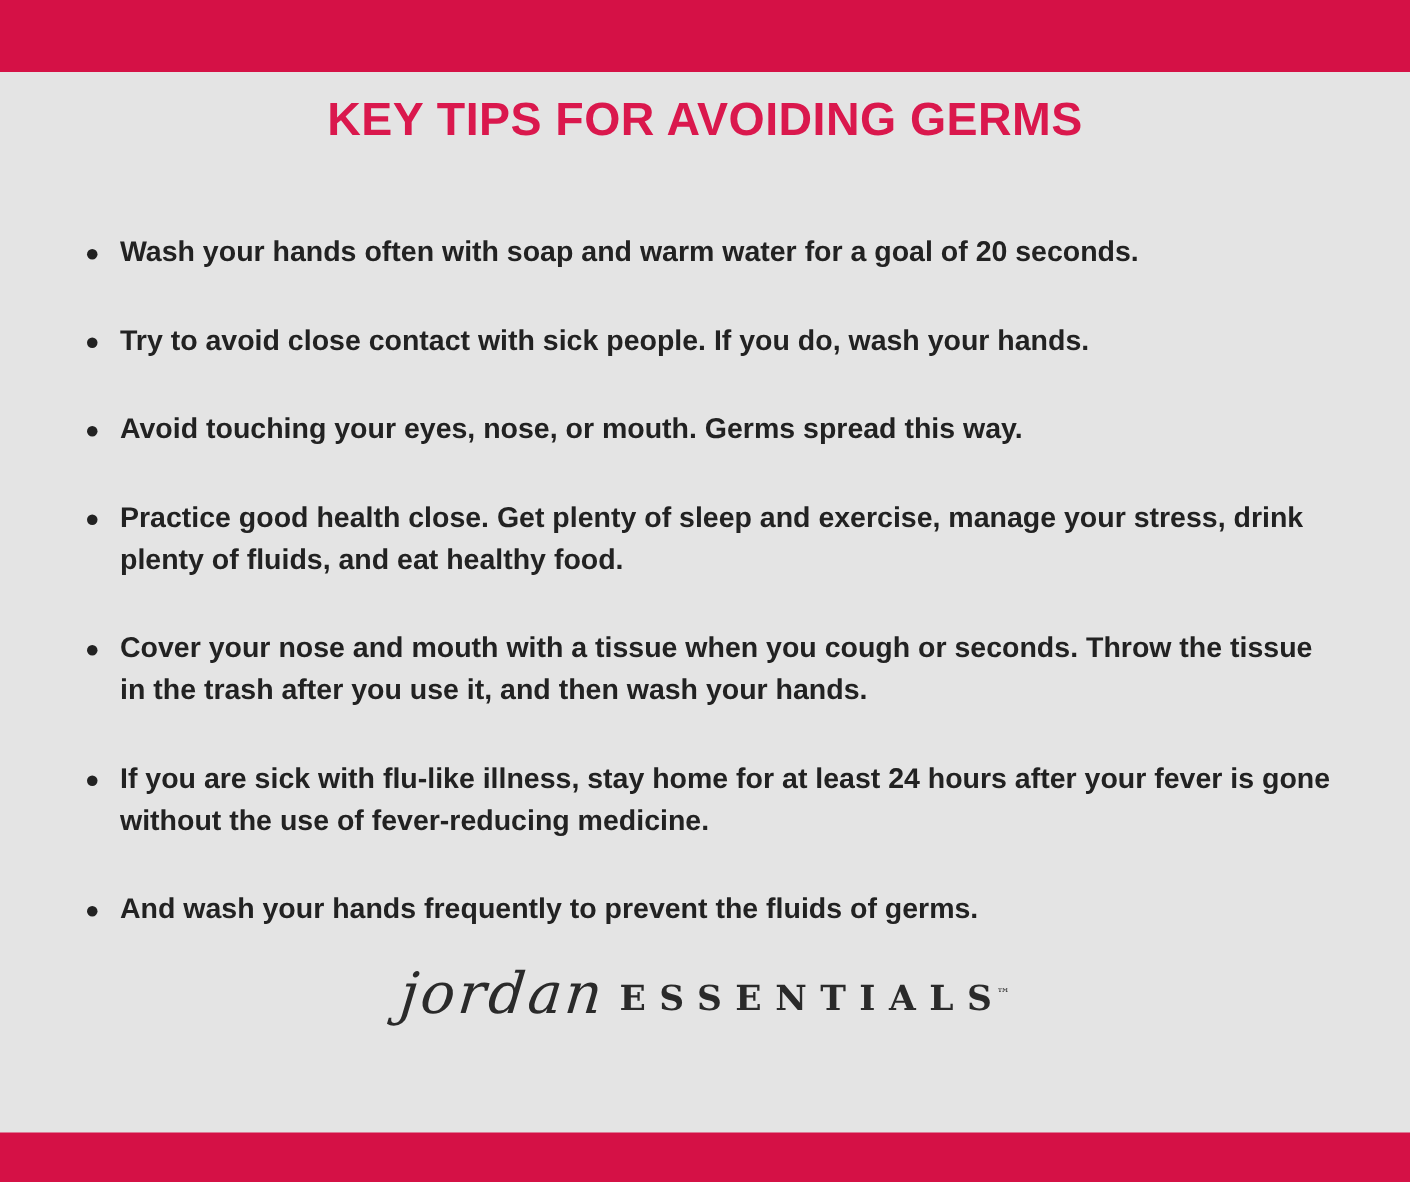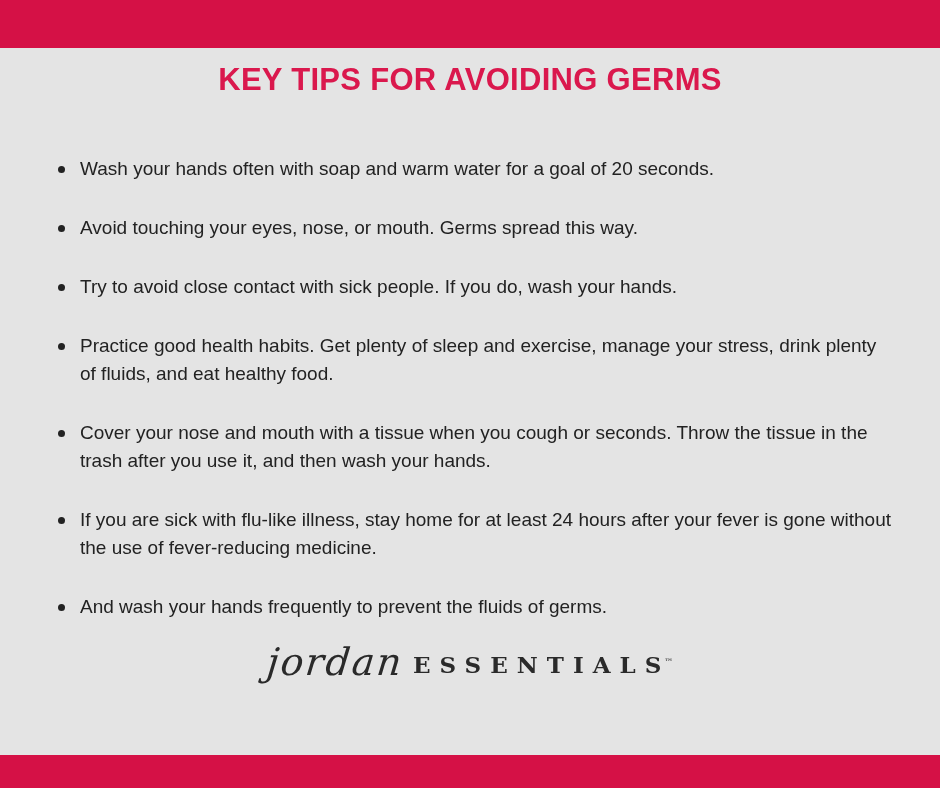--- a/index.html
+++ b/index.html
@@ -40,20 +40,21 @@
     padding: 0;
     width: 838px;
   }
   .tip {
     position: relative;
     padding-left: 24px;
     margin: 0 0 31px 0;
     color: #222222;
     font-size: 19px;
     line-height: 28px;
+    font-weight: bold;
   }
   .tip:last-child { margin-bottom: 0; }
   .bullet {
     position: absolute;
     left: 2px;
     top: 11px;
     width: 7px;
     height: 7px;
     border-radius: 50%;
     background: #222222;
@@ -101,29 +102,29 @@
       <span class="line">KEY TIPS FOR AVOIDING GERMS</span>
     </h1>
 
     <ul class="tips">
       <li class="tip">
         <span class="bullet"></span>
         <span class="tip-text">Wash your hands often with soap and warm water for a goal of 20 seconds.</span>
       </li>
       <li class="tip">
         <span class="bullet"></span>
+        <span class="tip-text">Try to avoid close contact with sick people. If you do, wash your hands.</span>
+      </li>
+      <li class="tip">
+        <span class="bullet"></span>
         <span class="tip-text">Avoid touching your eyes, nose, or mouth. Germs spread this way.</span>
       </li>
       <li class="tip">
         <span class="bullet"></span>
-        <span class="tip-text">Try to avoid close contact with sick people. If you do, wash your hands.</span>
-      </li>
-      <li class="tip">
-        <span class="bullet"></span>
-        <span class="tip-text">Practice good health habits. Get plenty of sleep and exercise, manage your stress, drink plenty of fluids, and eat healthy food.</span>
+        <span class="tip-text">Practice good health close. Get plenty of sleep and exercise, manage your stress, drink plenty of fluids, and eat healthy food.</span>
       </li>
       <li class="tip">
         <span class="bullet"></span>
         <span class="tip-text">Cover your nose and mouth with a tissue when you cough or seconds. Throw the tissue in the trash after you use it, and then wash your hands.</span>
       </li>
       <li class="tip">
         <span class="bullet"></span>
         <span class="tip-text">If you are sick with flu-like illness, stay home for at least 24 hours after your fever is gone without the use of fever-reducing medicine.</span>
       </li>
       <li class="tip">

